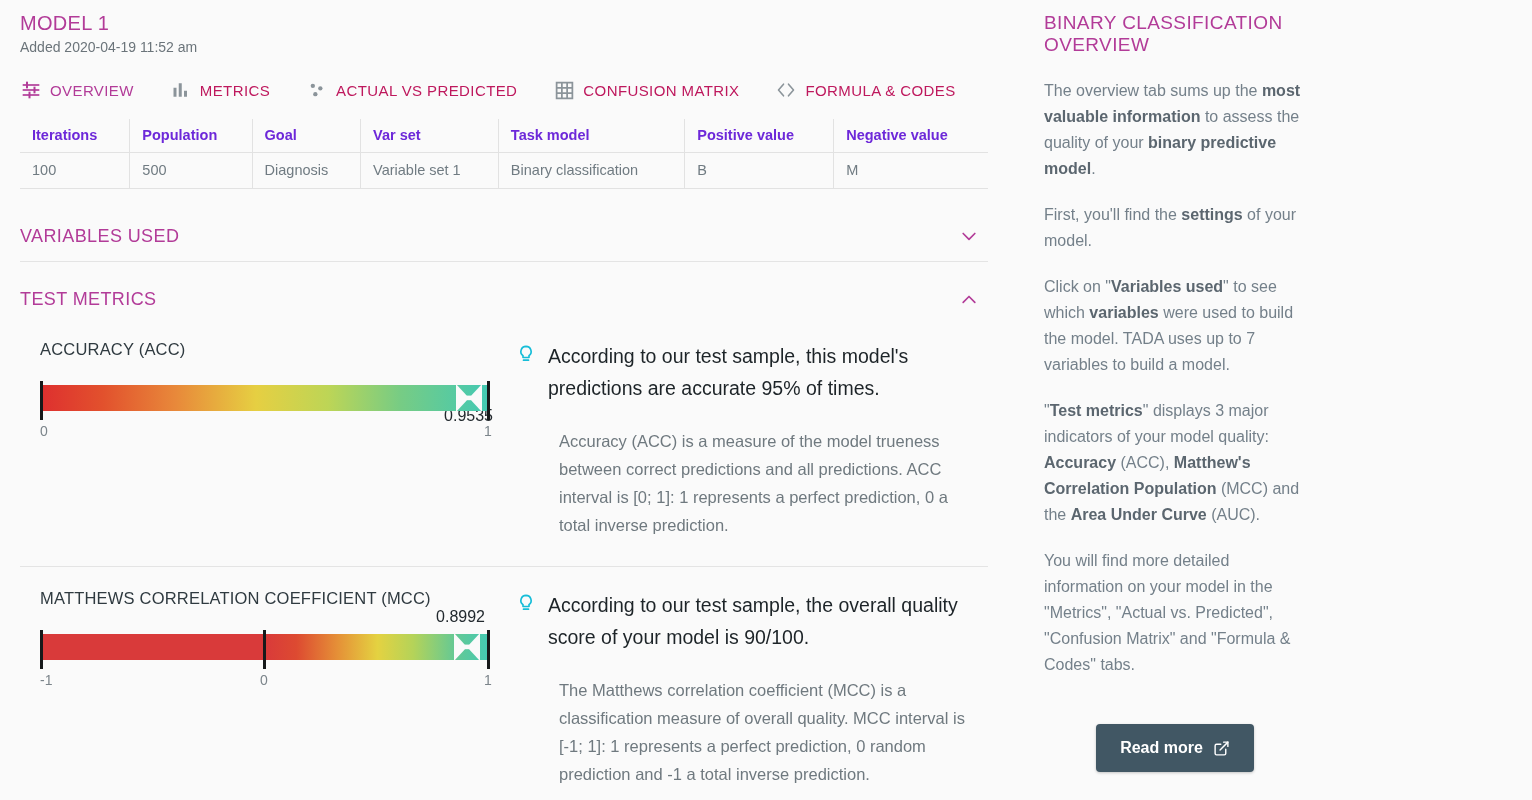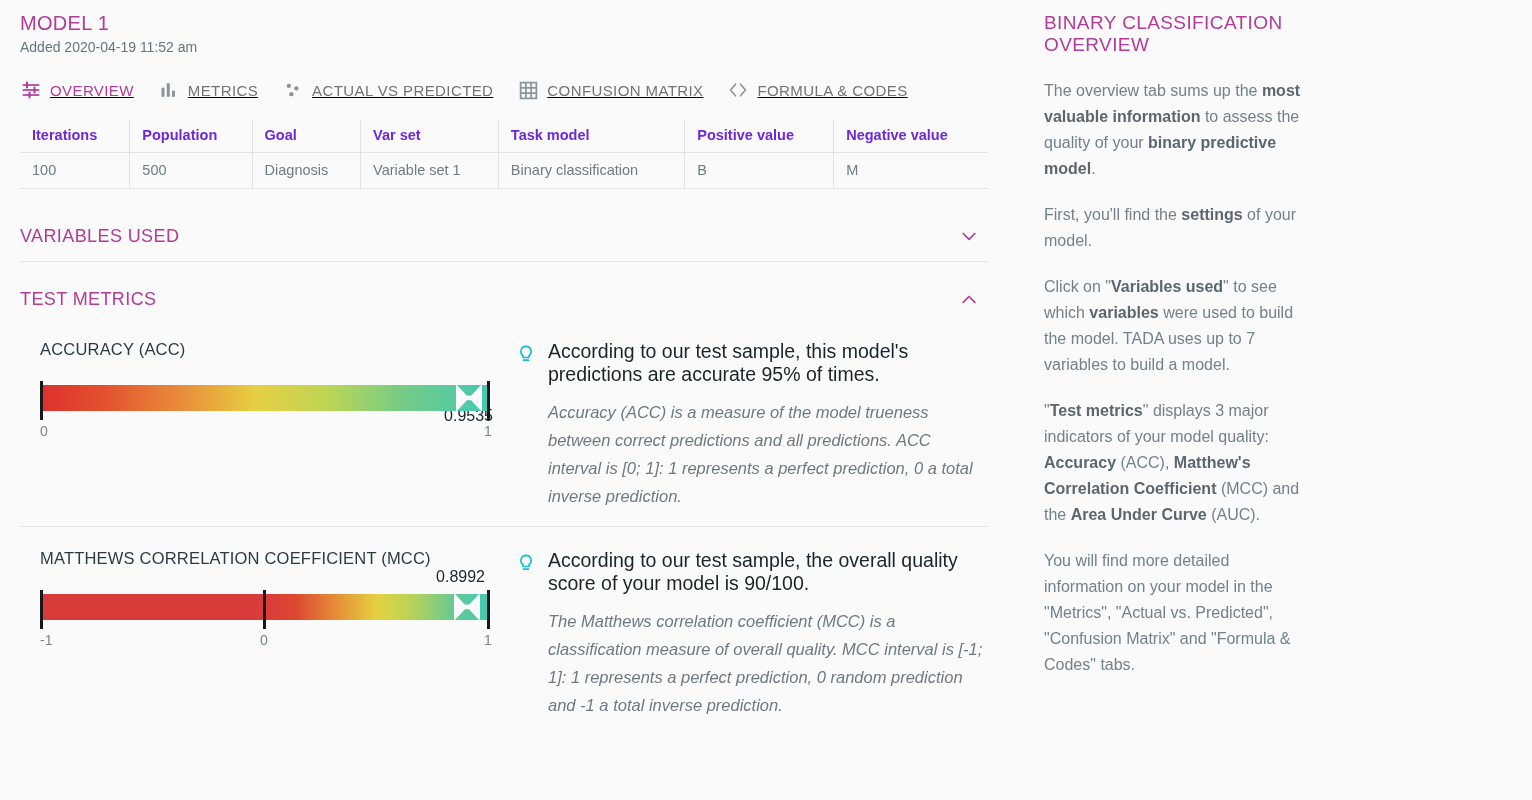--- a/index.html
+++ b/index.html
@@ -22,24 +22,24 @@
     margin: 0 0 4px 0;
     font-weight: 400;
   }
   .model-added {
     color: #6b747a;
     font-size: 14px;
     margin: 0 0 22px 0;
   }
 
   
-  .tabs { display: flex; align-items: center; gap: 0; margin-bottom: 16px; text-decoration: underline; }
+  .tabs { display: flex; align-items: center; gap: 12px; margin-bottom: 16px; }
   .tab {
     display: flex; align-items: center; gap: 8px;
-    color: #737373;
+    color: #be185d;
     font-size: 15px;
     letter-spacing: .4px;
     padding: 2px 14px 2px 0;
     cursor: pointer;
     white-space: nowrap;
   }
   .tab + .tab { padding-left: 10px; }
   .tab.active { color: #b23b98; }
   .tab .ic { display: inline-flex; align-items: center; justify-content: center; width: 22px; height: 22px; flex: 0 0 22px; }
   .tab .ic svg { display: block; }
@@ -136,31 +136,30 @@
     color: #7b848a;
   }
   .gauge-labels span { position: absolute; top: 0; }
 
   .metric-right { flex: 1; padding-left: 6px; padding-right: 4px; }
   .tip-row { display: flex; gap: 10px; }
   .bulb { flex: 0 0 22px; width: 22px; height: 22px; margin-top: 4px; }
   .tip-head {
     color: #1d2428;
     font-size: 19.5px;
-    line-height: 23px;
+    line-height: 32px;
     margin: 0 0 12px 0;
     font-weight: 400;
   }
   .tip-desc {
     color: #6f797f;
     font-size: 16.5px;
     line-height: 28px;
-    margin: 0;
+    margin: 11px;
     padding-left: 32px;
-    font-style: italic;
   }
 
   
   .side {
     width: 522px;
     padding: 12px 26px 0 36px;
   }
   .side-title {
     color: #b23b98;
     font-size: 19px;
@@ -385,18 +384,30 @@
       </div>
 
     </div>
   </div>
 
   <div class="side">
     <h2 class="side-title">BINARY CLASSIFICATION OVERVIEW</h2>
     <p>The overview tab sums up the <b>most valuable information</b> to assess the quality of your <b>binary predictive model</b>.</p>
     <p>First, you'll find the <b>settings</b> of your model.</p>
     <p>Click on "<b>Variables used</b>" to see which <b>variables</b> were used to build the model. TADA uses up to 7 variables to build a model.</p>
-    <p>"<b>Test metrics</b>" displays 3 major indicators of your model quality: <b>Accuracy</b> (ACC), <b>Matthew's Correlation Coefficient</b> (MCC) and the <b>Area Under Curve</b> (AUC).</p>
+    <p>"<b>Test metrics</b>" displays 3 major indicators of your model quality: <b>Accuracy</b> (ACC), <b>Matthew's Correlation Population</b> (MCC) and the <b>Area Under Curve</b> (AUC).</p>
     <p>You will find more detailed information on your model in the "Metrics", "Actual vs. Predicted", "Confusion Matrix" and "Formula &amp; Codes" tabs.</p>
 
+    <div class="read-more-wrap">
+      <button class="read-more">
+        <span>Read more</span>
+        <span style="display:inline-flex;">
+          <svg width="17" height="17" viewBox="0 0 24 24" fill="none" stroke="#ffffff" stroke-width="2" stroke-linecap="round" stroke-linejoin="round">
+            <path d="M18 13v6a2 2 0 0 1-2 2H5a2 2 0 0 1-2-2V8a2 2 0 0 1 2-2h6"></path>
+            <polyline points="15,3 21,3 21,9"></polyline>
+            <line x1="10" y1="14" x2="21" y2="3"></line>
+          </svg>
+        </span>
+      </button>
+    </div>
   </div>
 
 </div>
 
 </body></html>

